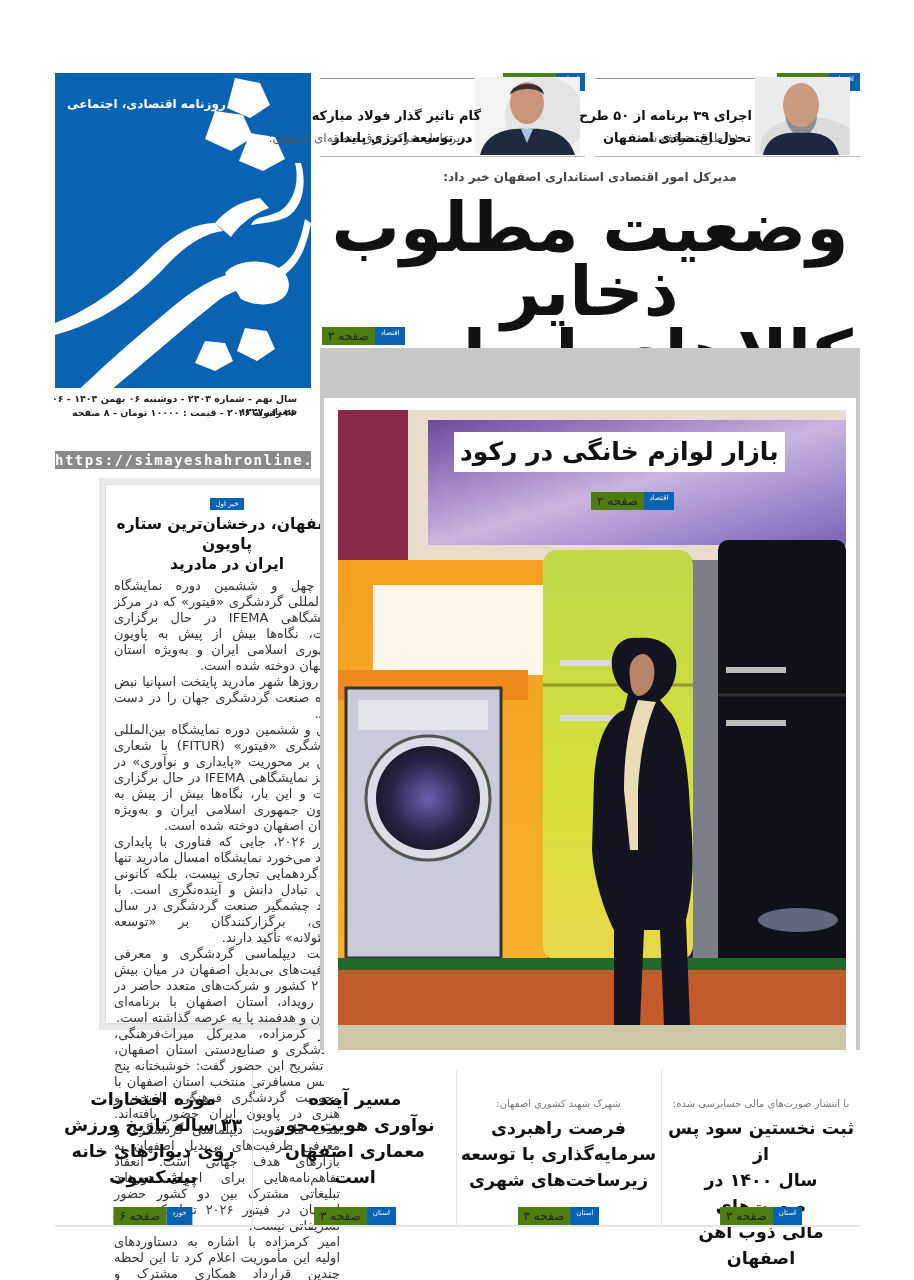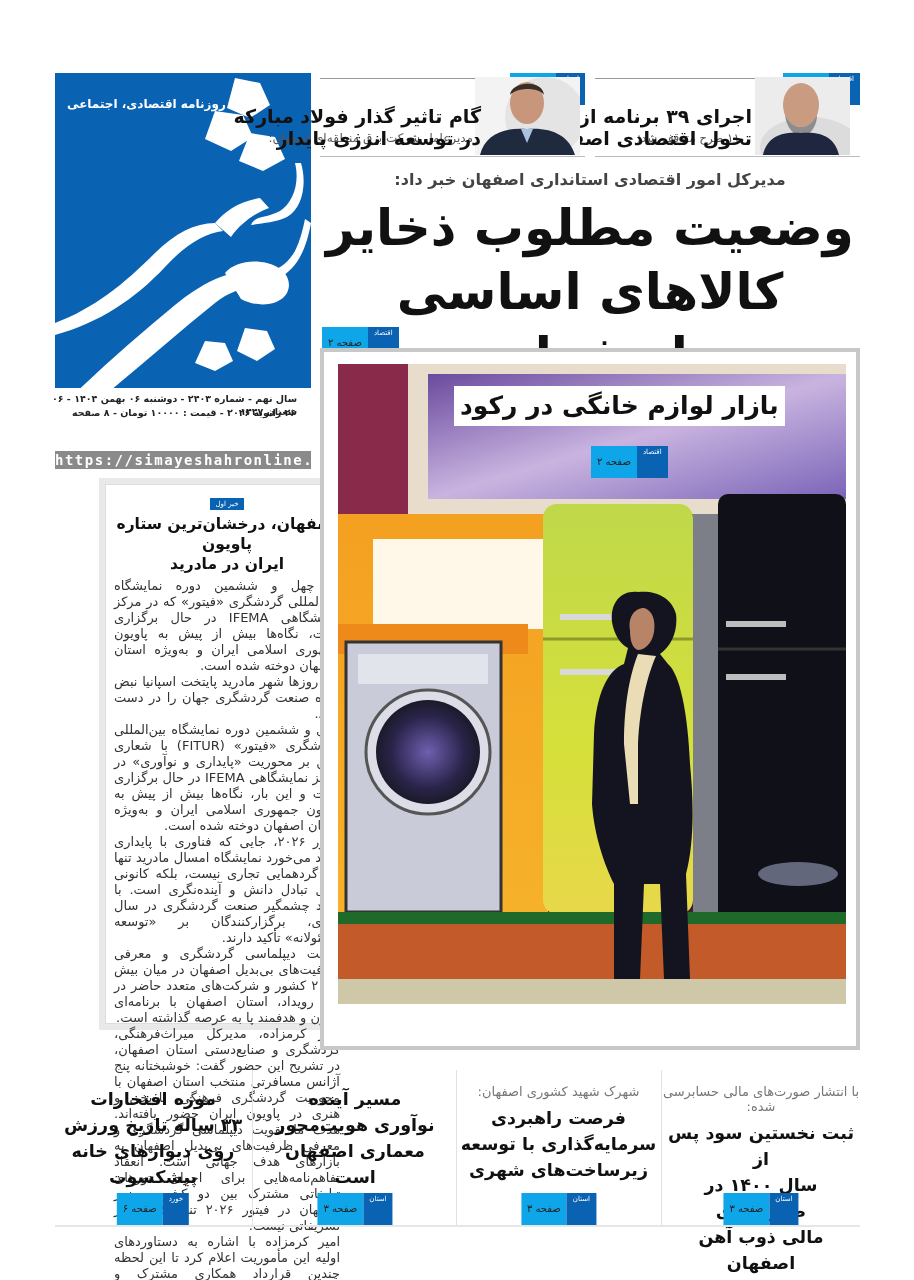--- a/index.html
+++ b/index.html
@@ -14,50 +14,50 @@
   .masthead svg { position: absolute; left: 0; top: 0; }
 
   .issue-line { left: 41px; top: 392px; width: 256px; text-align: right; font-size: 9.5px; font-weight: bold; color: #222; direction: rtl; line-height: 13px; }
   .issue-line.l2 { top: 406px; text-align: center; padding-left: 30px; }
   .url-bar { left: 55px; top: 451px; width: 256px; height: 18px; background: #8a8a8a; color: #fff; font-family: "DejaVu Sans Mono", "Liberation Mono", monospace; font-size: 14px; letter-spacing: 1.5px; line-height: 18px; text-align: center; direction: ltr; font-weight: bold; }
 
   
   .first-news { left: 55px; top: 478px; width: 256px; height: 552px; background: #e9e9e9; padding: 6px; margin-left: 44px; }
   .first-news .inner { background: #fff; width: 100%; height: 100%; border: 1px solid #ddd; padding: 6px 8px; direction: rtl; text-align: justify; }
   .tag-blue { display: inline-block; background: #0a62b3; color: #fff; font-size: 7px; padding: 1px 6px; line-height: 10px; }
-  .tag-grey { display: inline-block; background: #0ea5e9; color: #222; font-size: 10px; padding: 11px 6px; line-height: 10px; }
+  .tag-grey { display: inline-block; background: #4d7c0f; color: #222; font-size: 12px; padding: 4px 6px; line-height: 10px; }
   .first-news .kicker-wrap { text-align: center; }
   .first-news h2 { font-size: 15.5px; font-weight: bold; text-align: center; line-height: 20px; margin: 4px 0 4px; }
   .first-news p { font-size: 13px; line-height: 16px; color: #333; margin: 0; }
 
   
   .teaser { top: 73px; height: 82px; }
   .teaser .topline { position: absolute; top: 5px; left: 0; right: 0; height: 1px; background: #999; }
   .teaser .tags { position: absolute; top: 0; display: flex; direction: ltr; }
   .teaser .photo { position: absolute; top: 0; height: 82px; }
   .teaser .kicker { position: absolute; font-size: 12px; color: #555; direction: rtl; white-space: nowrap; margin-top: 44px; }
-  .teaser .title { position: absolute; font-size: 19px; font-weight: bold; direction: rtl; text-align: center; line-height: 22px; white-space: nowrap; }
+  .teaser .title { position: absolute; font-size: 13px; font-weight: bold; direction: rtl; text-align: center; line-height: 22px; white-space: nowrap; }
   .teaser .bottomline { position: absolute; bottom: -2px; left: 0; right: 0; height: 1px; background: #bbb; }
 
   
-  .main-kicker { left: 320px; top: 170px; width: 540px; text-align: center; font-size: 16px; font-weight: bold; color: #444; direction: rtl; }
-  .main-headline { left: 320px; top: 196px; width: 540px; text-align: center; direction: rtl; font-weight: 900; font-size: 50px; line-height: 64px; letter-spacing: -1px; }
+  .main-kicker { left: 320px; top: 170px; width: 540px; text-align: center; font-size: 12px; font-weight: bold; color: #444; direction: rtl; }
+  .main-headline { left: 320px; top: 196px; width: 540px; text-align: center; direction: rtl; font-weight: 900; font-size: 68px; line-height: 64px; letter-spacing: -1px; }
   .main-tags { left: 322px; top: 327px; display: flex; direction: ltr; }
 
   
   .photo-frame { left: 320px; top: 348px; width: 540px; height: 702px; background: #c8c8c8; padding: 4px; }
-  .photo-frame .white { background: #fff; width: 100%; height: 100%; padding: 12px 10px 12px 12px; }
+  .photo-frame .white { background: #fff; width: 100%; height: 100%; padding: 12px 10px 12px 12px; margin-top: 46px; }
   .photo { position: relative; width: 508px; height: 640px; overflow: hidden; background: #3b2233; }
   .photo-overlay-title { position: absolute; left: 116px; top: 22px; background: #fff; padding: 0 6px; font-size: 25px; font-weight: 900; direction: rtl; line-height: 40px; }
   .photo-tags { position: absolute; left: 253px; top: 82px; display: flex; direction: ltr; }
 
   
   .bottom-row { left: 55px; top: 1070px; width: 805px; height: 155px; }
   .bcol { position: absolute; top: 0; height: 155px; direction: rtl; text-align: center; }
-  .bcol .kicker { font-size: 13px; color: #777; margin-top: 14px; }
+  .bcol .kicker { font-size: 10px; color: #777; margin-top: 28px; }
   .bcol .title { font-size: 17.5px; font-weight: bold; line-height: 26px; margin-top: 6px; }
   .bcol .tags { position: absolute; bottom: 0; left: 50%; transform: translateX(-50%); display: flex; direction: ltr; }
   .vsep { position: absolute; top: 0; width: 1px; height: 155px; background: #e2e2e2; }
   .hsep { position: absolute; left: 55px; top: 1225px; width: 805px; height: 2px; background: #e6e6e6; }
 </style>
 </head>
 <body>
 
 <div class="abs masthead">
   <span class="tagline">روزنامه اقتصادی، اجتماعی</span>

